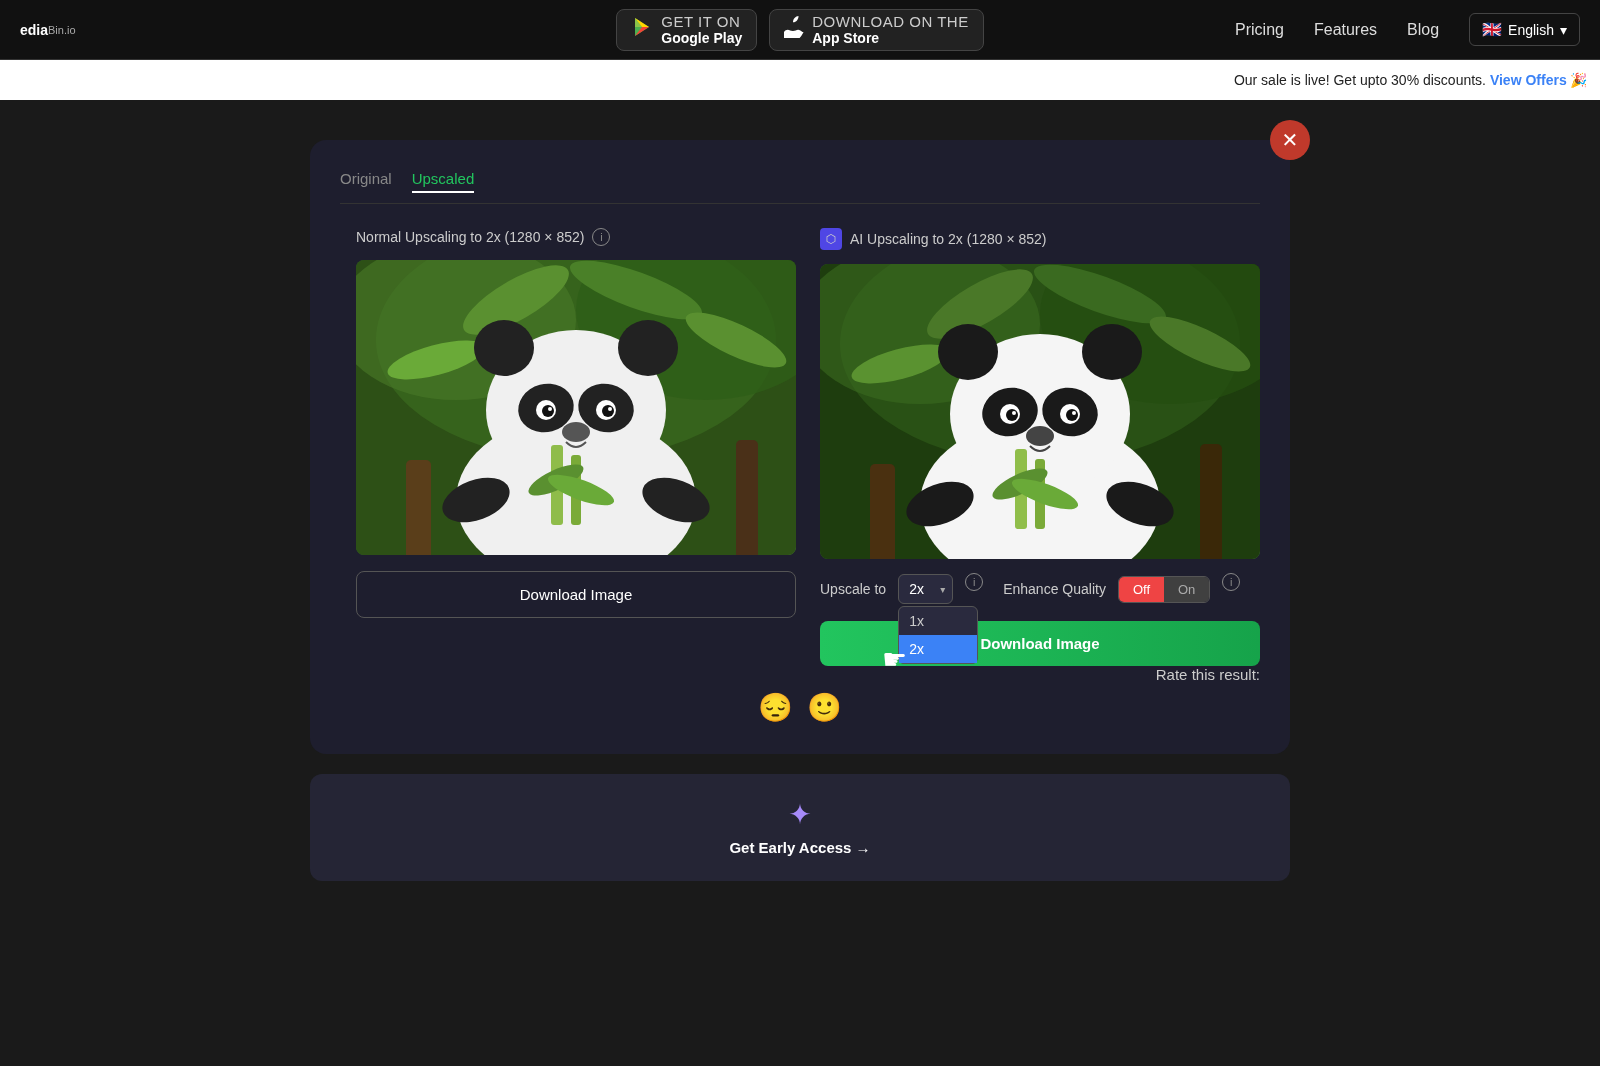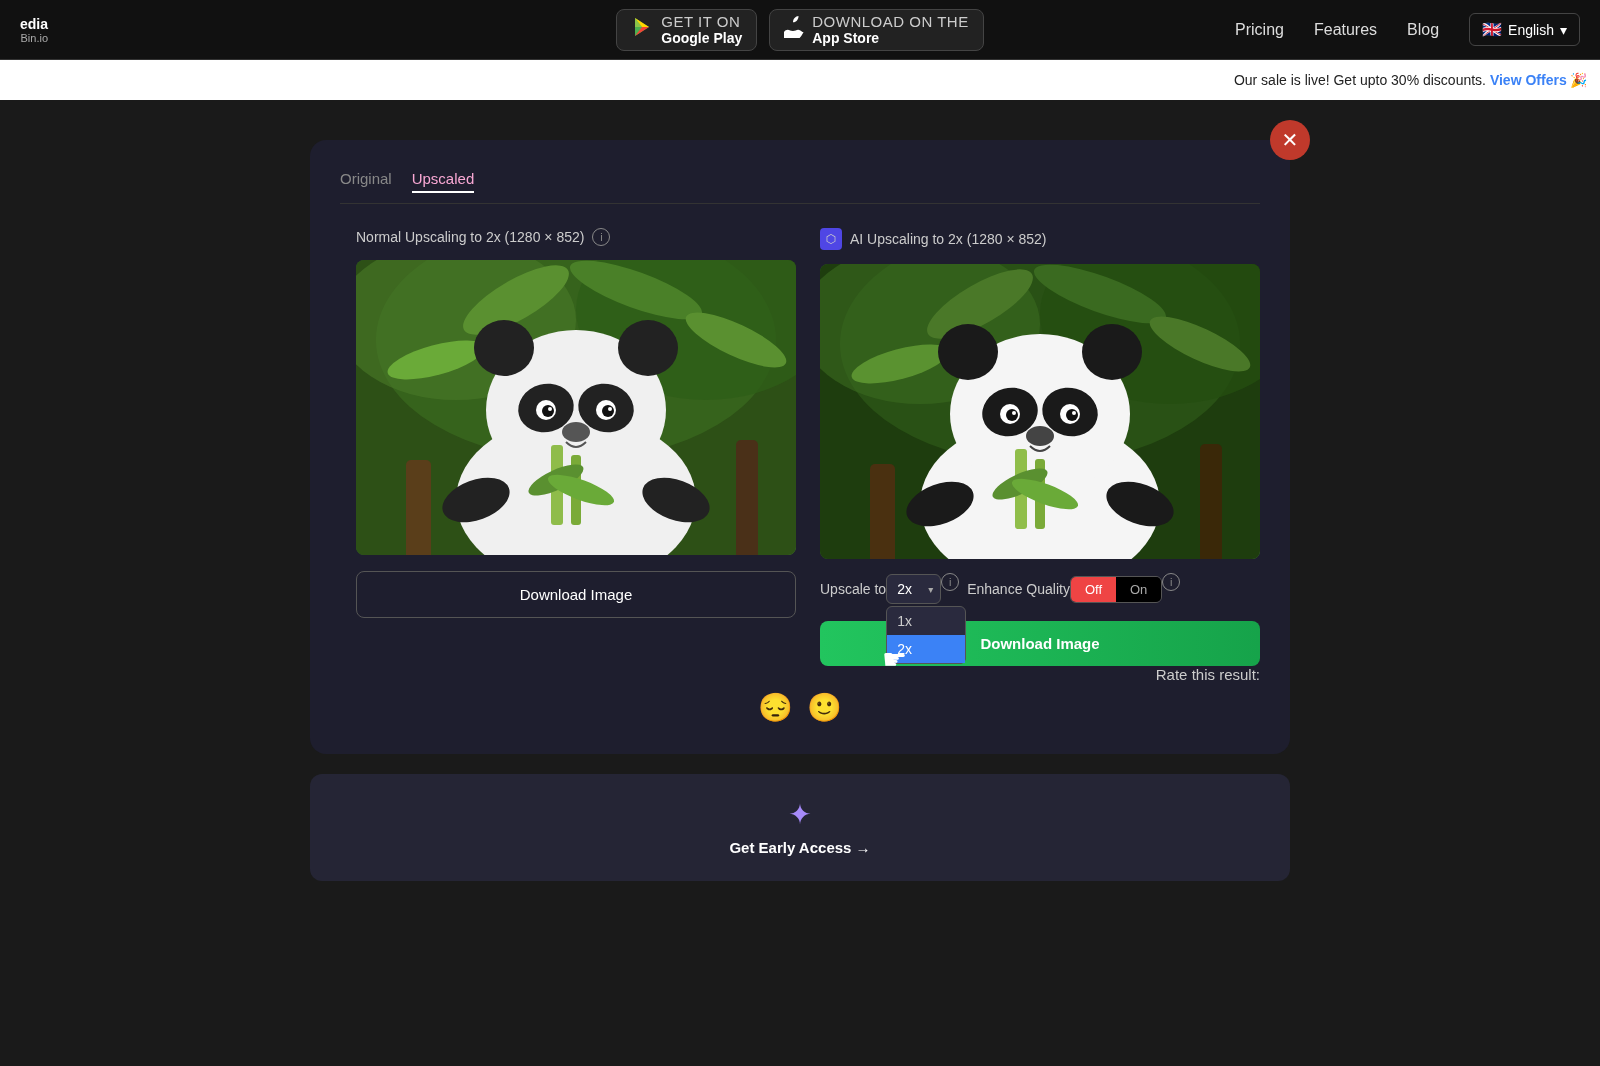--- a/index.html
+++ b/index.html
@@ -19,22 +19,21 @@
       align-items: center;
       justify-content: center;
       height: 60px;
       border-bottom: 1px solid #333;
       position: relative;
     }
     .header-logo {
       position: absolute;
       left: 20px;
       display: flex;
-      flex-direction: column;
-      align-items: flex-end;
+      align-items: center;
     }
     .header-logo .logo-top {
       font-size: 14px;
       font-weight: bold;
       color: #fff;
     }
     .header-logo .logo-bottom {
       font-size: 11px;
       color: #aaa;
     }
@@ -156,21 +155,21 @@
       border-bottom: 1px solid #333;
       padding-bottom: 10px;
     }
     .tab {
       font-size: 15px;
       color: #888;
       cursor: pointer;
       padding-bottom: 4px;
     }
     .tab.active {
-      color: #f9a8d4;
+      color: #22c55e;
       border-bottom: 2px solid #fff;
     }
 
     
     .columns {
       display: flex;
       gap: 24px;
       padding-left: 16px;
     }
     .col {
@@ -215,20 +214,21 @@
       overflow: hidden;
       position: relative;
       background: linear-gradient(135deg, #2d5a27 0%, #3a7a30 30%, #1a3d15 60%, #4a8040 100%);
     }
     
 
     
     .controls {
       display: flex;
       align-items: center;
+      gap: 12px;
       margin-top: 14px;
       flex-wrap: wrap;
       position: relative;
     }
     .upscale-label {
       font-size: 14px;
       color: #ccc;
     }
     .select-wrapper {
       position: relative;
@@ -285,21 +285,21 @@
       display: flex;
       border-radius: 6px;
       overflow: hidden;
       border: 1px solid #555;
     }
     .toggle-btn {
       padding: 5px 14px;
       font-size: 13px;
       cursor: pointer;
       border: none;
-      background: #000000;
+      background: #404040;
       color: #aaa;
     }
     .toggle-btn.active-off {
       background: #ef4444;
       color: #fff;
     }
 
     
     .download-btn {
       display: block;

